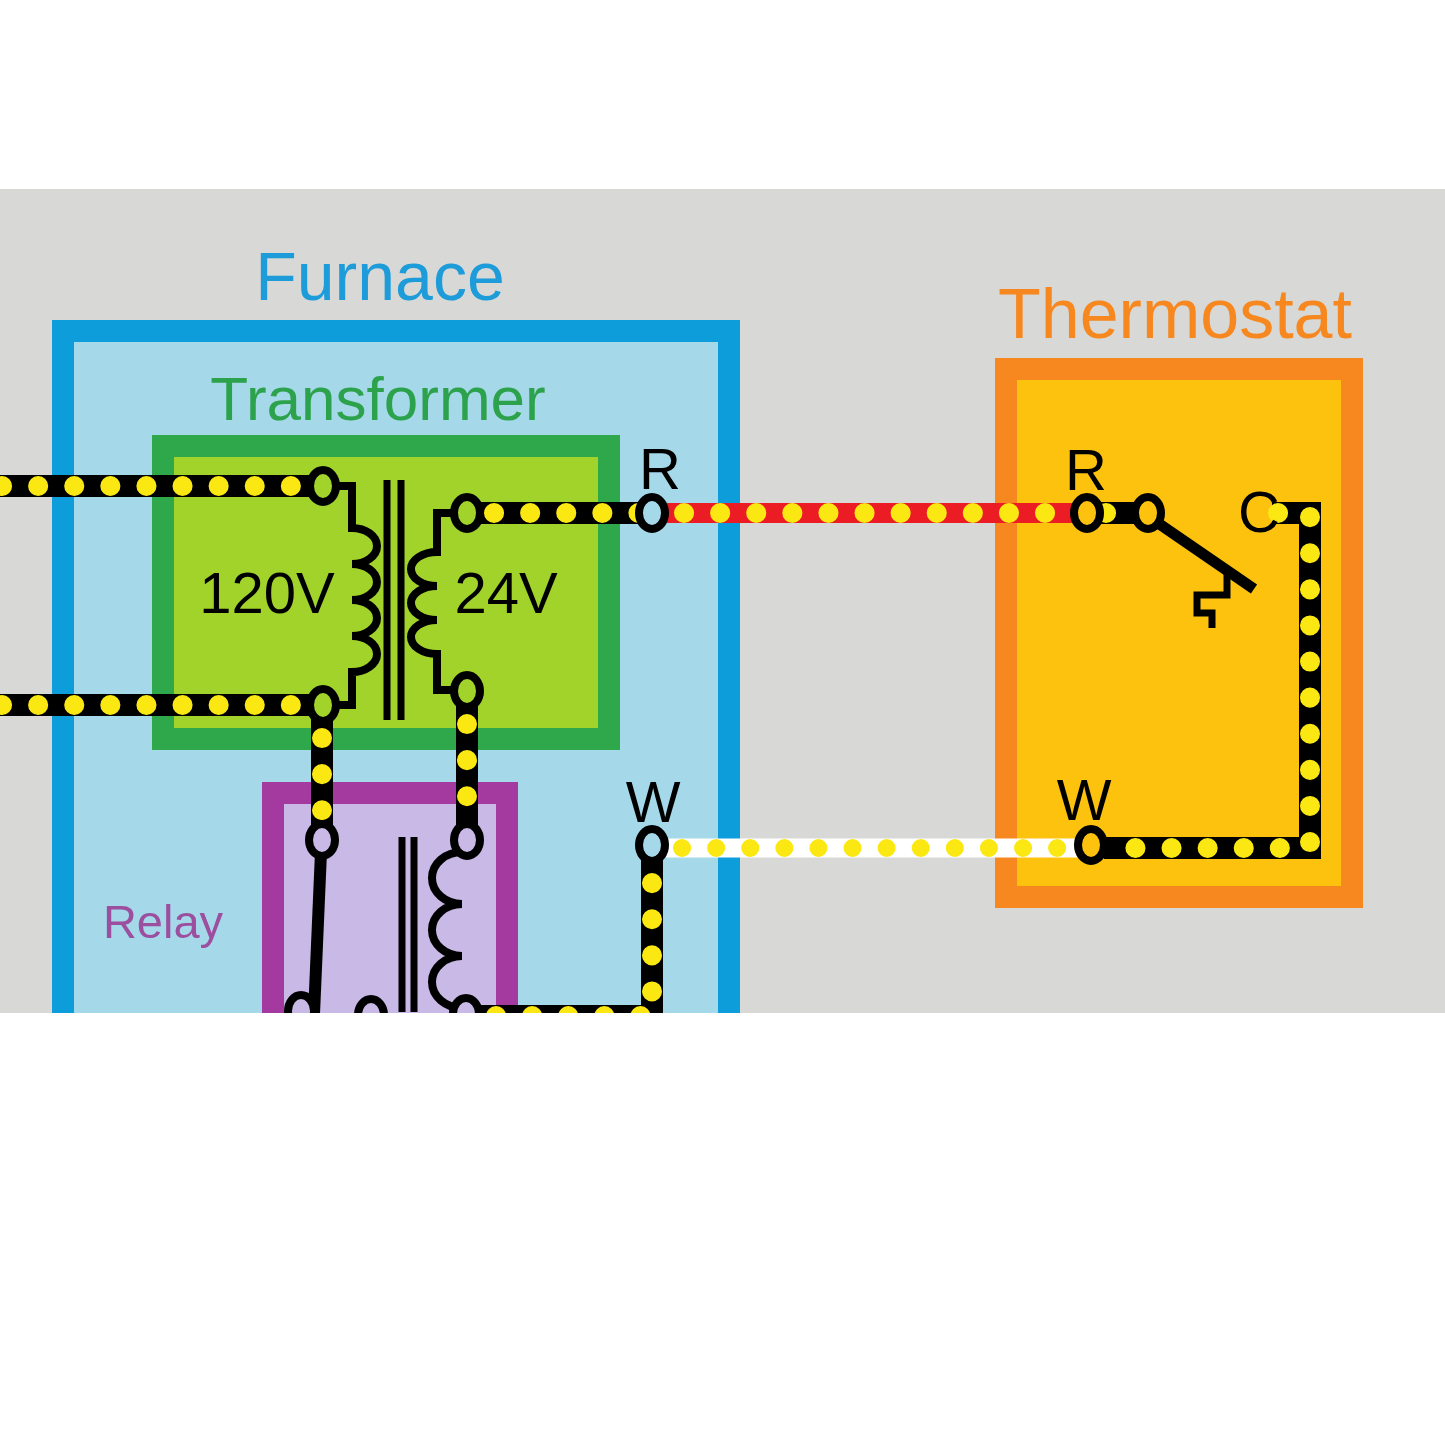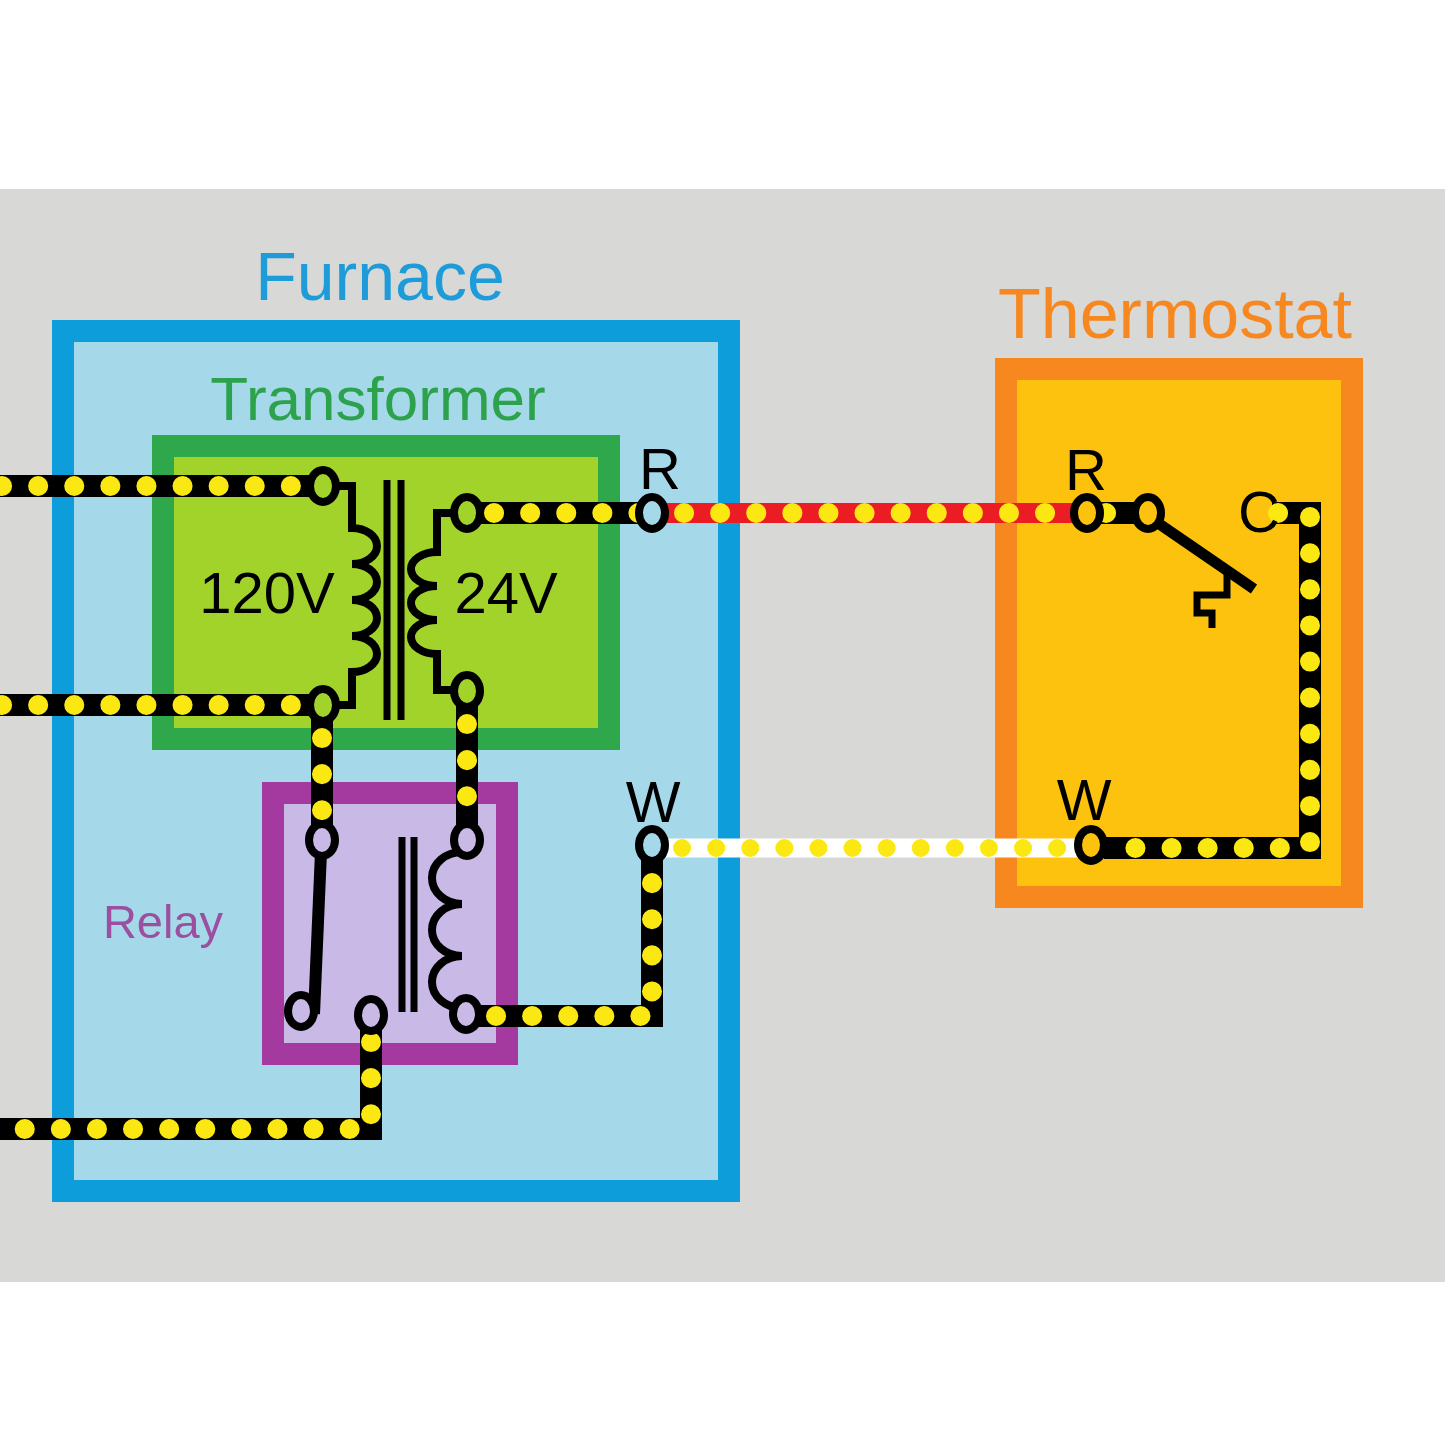--- a/index.html
+++ b/index.html
@@ -1,16 +1,16 @@
 <!DOCTYPE html>
 <html style="--background: #ffffff; --canvas-gray: #d8d8d6; --furnace-blue: #0d9ddb; --furnace-fill: #a5d9e9; --furnace-text: #1d9cd9; --transformer-green: #2fa84b; --transformer-fill: #a2d32b; --transformer-text: #2da24c; --relay-purple: #a43aa0; --relay-fill: #c9b9e6; --relay-text: #9c4f9f; --thermostat-orange: #f6881f; --thermostat-fill: #fdc20e; --thermostat-text: #f6881f; --wire-black: #000000; --wire-red: #ec1c24; --wire-white: #ffffff; --dot-yellow: #fbe813; --symbol-black: #000000;"><head>
 <meta charset="utf-8">
 <style>
   html,body{margin:0;padding:0;background:#fff;}
-  #stage{position:relative;width:1445px;height:1445px;background:var(--background);
+  #stage{position:relative;width:1445px;height:1013px;background:var(--background);
          font-family:"Liberation Sans", sans-serif;text-align:right;}
   svg{display:block;}
   text{font-family:"Liberation Sans", sans-serif;}
 
   .bg-gray{fill:var(--canvas-gray);}
   .box-blue{fill:var(--furnace-blue);}
   .fill-lblue{fill:var(--furnace-fill);}
   .box-green{fill:var(--transformer-green);}
   .fill-lgreen{fill:var(--transformer-fill);}
   .box-purple{fill:var(--relay-purple);}

